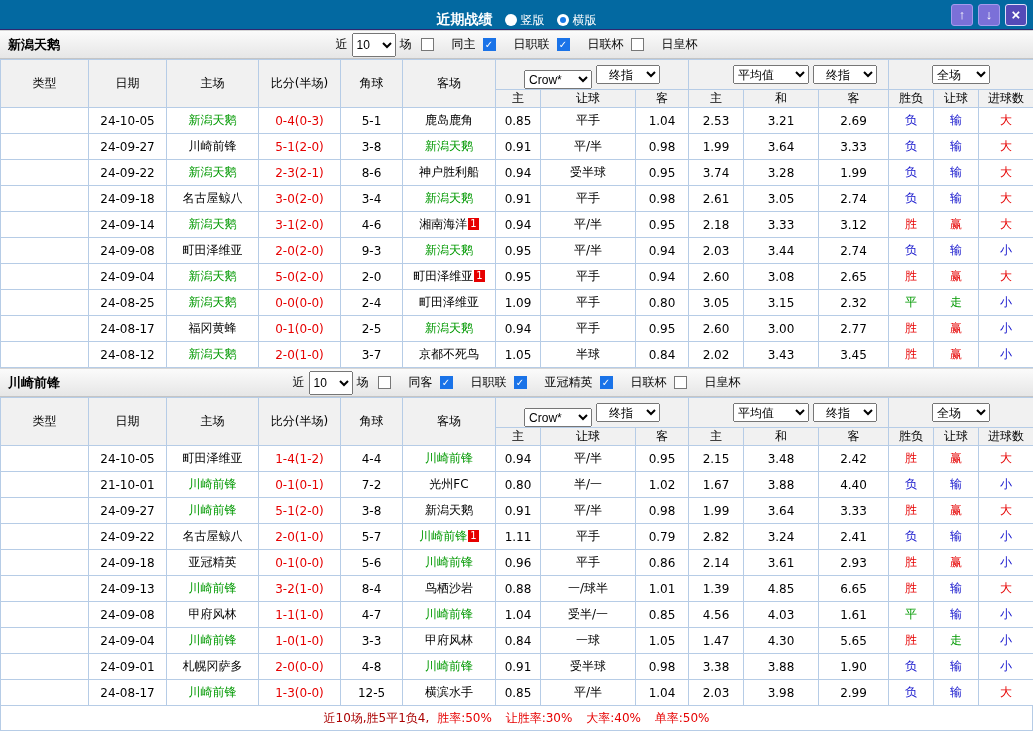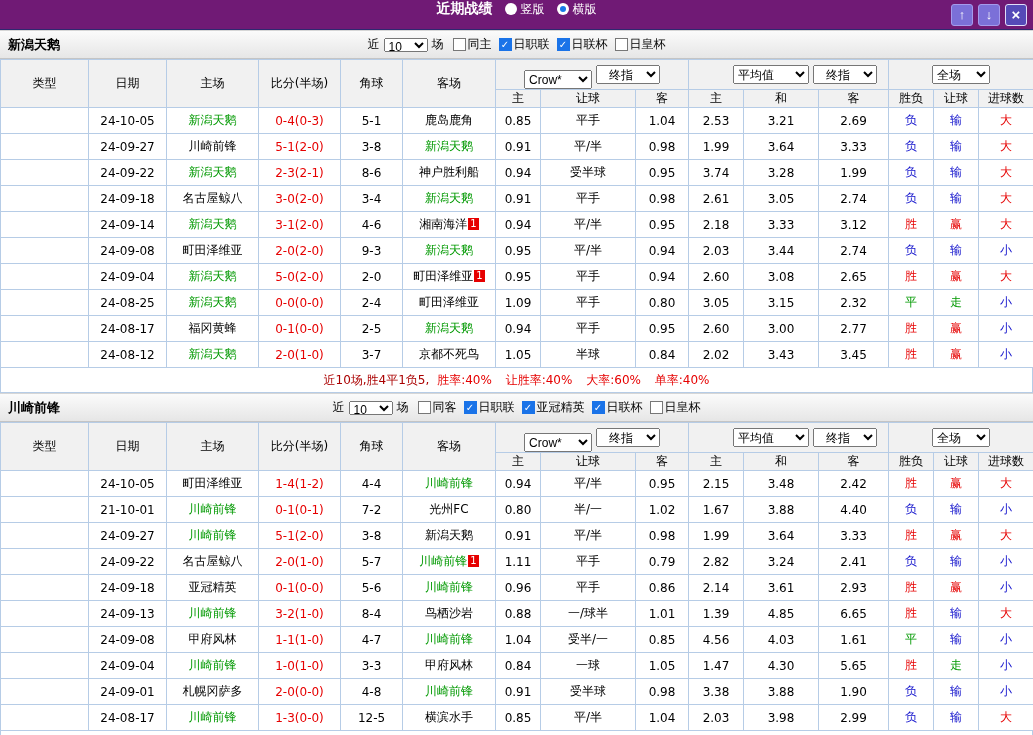--- a/index.html
+++ b/index.html
@@ -1,41 +1,41 @@
 <!DOCTYPE html>
 <html><head>
 <meta charset="utf-8">
 <style>
   * { box-sizing: border-box; margin: 0; padding: 0; }
   html,body { width: 1033px; height: 735px; overflow: hidden; background: #fff;
     font-family: "DejaVu Sans","Liberation Sans",sans-serif; font-size: 12px; color:#000; }
 
   
-  .titlebar { position: relative; height: 30px; background: #701a75;
-    border-bottom: 1px solid #2e2870; display: flex; align-items: flex-start; }
+  .titlebar { position: relative; height: 30px; background: #0369a1;
+    border-bottom: 1px solid #2e2870; display: flex; align-items: flex-end; }
   .tb-center { display: flex; align-items: center; gap: 12px; margin: 0 auto; }
   .tb-title { color: #fff; font-weight: bold; font-size: 14px; }
   .radio { display: inline-flex; align-items: center; gap: 4px; color: #fff; cursor: pointer; }
   .rdot { width: 12px; height: 12px; border-radius: 50%; background: #fff; display: inline-block; position: relative; }
   .rdot.selected::after { content: ""; position: absolute; left: 3px; top: 3px;
     width: 6px; height: 6px; border-radius: 50%; background: #1779e8; }
   .tb-buttons { position: absolute; right: 6px; top: 4px; display: flex; gap: 5px; }
   .tb-btn { width: 22px; height: 22px; background: #7b70d8; border: 1px solid #a49bec;
     border-radius: 3px; color: #fff; font-size: 13px; line-height: 18px; cursor: pointer; padding: 0; }
   .tb-btn.close { background: #554ab8; border-color: #e0defa; font-size: 15px; font-weight: bold; }
 
   
   .section-header { position: relative; height: 29px; background: linear-gradient(#fbfbfb,#e6e6e6);
     border-top: 1px solid #d6d6d6; border-bottom: 1px solid #c4c4c4;
     display: flex; align-items: center; justify-content: center; }
   .team-name { position: absolute; left: 8px; font-weight: bold; font-size: 13px; }
   .filters { display: flex; align-items: center; gap: 4px; }
-  .games-select { width: 44px; height: 14px; font-size: 12px; }
+  .games-select { width: 44px; height: 24px; font-size: 12px; }
   .cb-group { display: inline-flex; gap: 7px; margin-left: 5px; }
-  .cb { display: inline-flex; align-items: center; gap: 2px; cursor: pointer; justify-content: space-between; }
+  .cb { display: inline-flex; align-items: center; gap: 18px; cursor: pointer; justify-content: space-between; }
   .box { width: 13px; height: 13px; border: 1px solid #777; background: #fff;
     display: inline-flex; align-items: center; justify-content: center;
     font-size: 10px; line-height: 10px; font-weight: bold; }
   .box.checked { background: #1a73e8; border-color: #1a73e8; color: #fff; }
 
   
   table.results { width: 1033px; table-layout: fixed; border-collapse: collapse; }
   .results th, .results td { border: 1px solid #b6cce6; text-align: center;
     overflow: hidden; white-space: nowrap; padding: 0; }
   .results thead th { background: #f1f1f1; font-weight: normal; }
@@ -327,24 +327,20 @@
           <td>2.02</td>
           <td>3.43</td>
           <td>3.45</td>
           <td class="res-red">胜</td>
           <td class="res-red">赢</td>
           <td class="res-blue">小</td>
         </tr>
       </tbody>
   </table>
 
-  <div class="summary">
-    <span class="sum-prefix">近10场,胜4平1负5,</span>
-    <span class="sum-stats">胜率:40% 让胜率:40% 大率:60% 单率:40%</span>
-  </div>
 </div>
 
 <div class="section">
   <div class="section-header">
     <span class="team-name">川崎前锋</span>
     <div class="filters">
       <span>近</span>
       <select class="games-select"><option>10</option></select>
       <span>场</span>
       <span class="cb-group">

